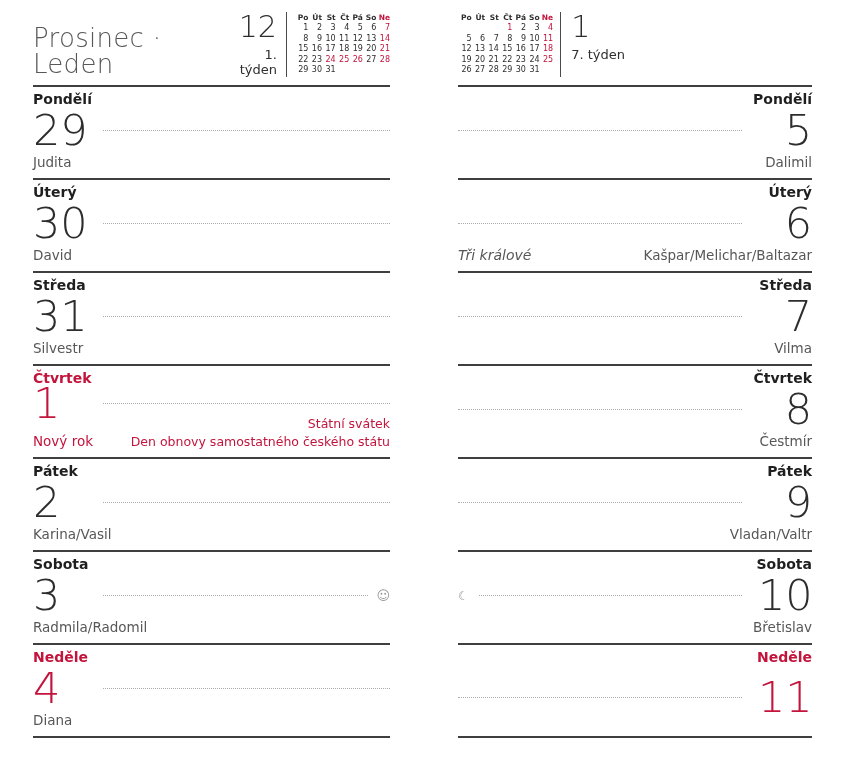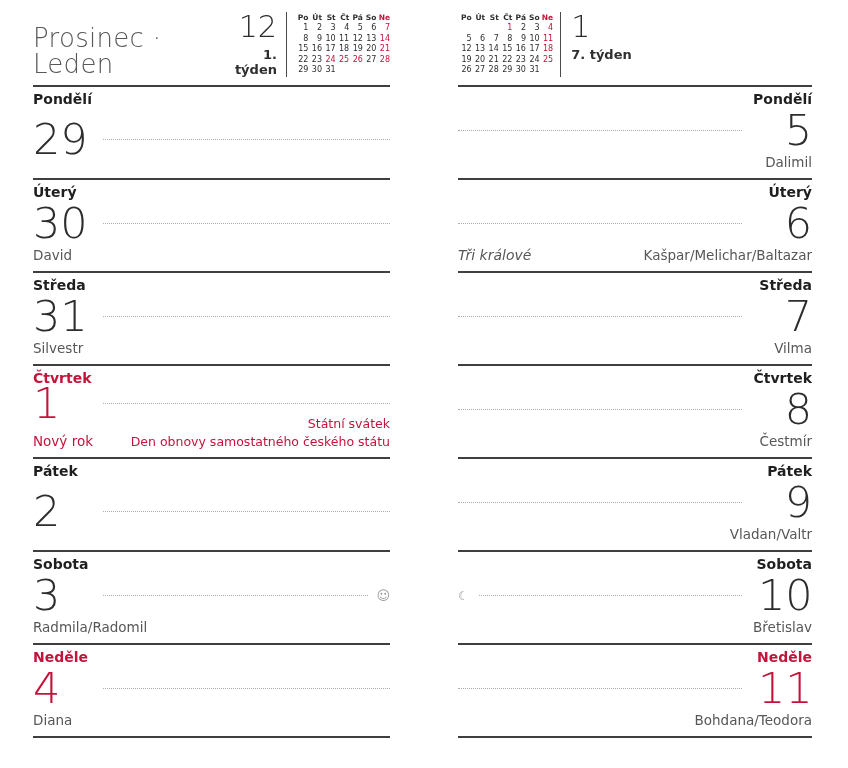--- a/index.html
+++ b/index.html
@@ -27,21 +27,21 @@
   .title{
     color:var(--title);font-size:26px;font-weight:300;
     align-self:flex-end;padding-bottom:8px;letter-spacing:.3px;line-height:1;
   }
   .page-left .title{margin-right:auto;}
   .page-right .title{margin-left:auto;align-self:flex-end;}
   .week-block{display:flex;flex-direction:column;padding-top:4px;}
   .page-left .week-block{text-align:right;align-items:flex-end;}
   .page-right .week-block{text-align:left;align-items:flex-start;}
   .month-num{font-size:30px;font-weight:300;color:var(--num);line-height:1;}
-  .week-label{font-size:13px;color:#2f2f2f;margin-top:5px;font-weight:bold;}
+  .week-label{font-size:13px;color:#2f2f2f;margin-top:5px;}
   .vline{width:1px;background:#4a4a4a;margin:4px 8px 8px 9px;}
   .page-right .vline{margin:4px 10px 8px 7px;}
   .mini-cal{
     display:grid;grid-template-columns:repeat(7,13.6px);
     grid-auto-rows:10.4px;padding-top:5px;align-content:start;
   }
   .mc-cell{
     font-size:8px;color:#2e2e2e;text-align:right;line-height:10.4px;
     font-family:"DejaVu Sans","Liberation Sans",sans-serif;
   }
@@ -131,20 +131,25 @@
   </div>
   <div class="days">
   <section class="day">
     <div class="day-label">Pondělí</div>
     <div class="day-row">
       <div class="day-num">29</div>
 
       <div class="write-line"></div>
 
     </div>
+    <div class="day-foot">
+
+      <div class="names">Judita</div>
+
+    </div>
   </section>
 
   <section class="day">
     <div class="day-label">Úterý</div>
     <div class="day-row">
       <div class="day-num">30</div>
 
       <div class="write-line"></div>
 
     </div>
@@ -187,20 +192,25 @@
           </div>
     </div>
   </section>
 
   <section class="day">
     <div class="day-label">Pátek</div>
     <div class="day-row">
       <div class="day-num">2</div>
 
       <div class="write-line"></div>
+
+    </div>
+    <div class="day-foot">
+
+      <div class="names">Karina/Vasil</div>
 
     </div>
   </section>
 
   <section class="day">
     <div class="day-label">Sobota</div>
     <div class="day-row">
       <div class="day-num">3</div>
 
       <div class="write-line"></div>
@@ -374,20 +384,15 @@
   </section>
 
   <section class="day">
     <div class="day-label red">Neděle</div>
     <div class="day-row">
       <div class="day-num red">11</div>
 
       <div class="write-line"></div>
 
     </div>
-    <div class="day-foot">
-
-      <div class="names">Bohdana/Teodora</div>
-
-    </div>
   </section>
 </div>
 </div>
 
 </body></html>

